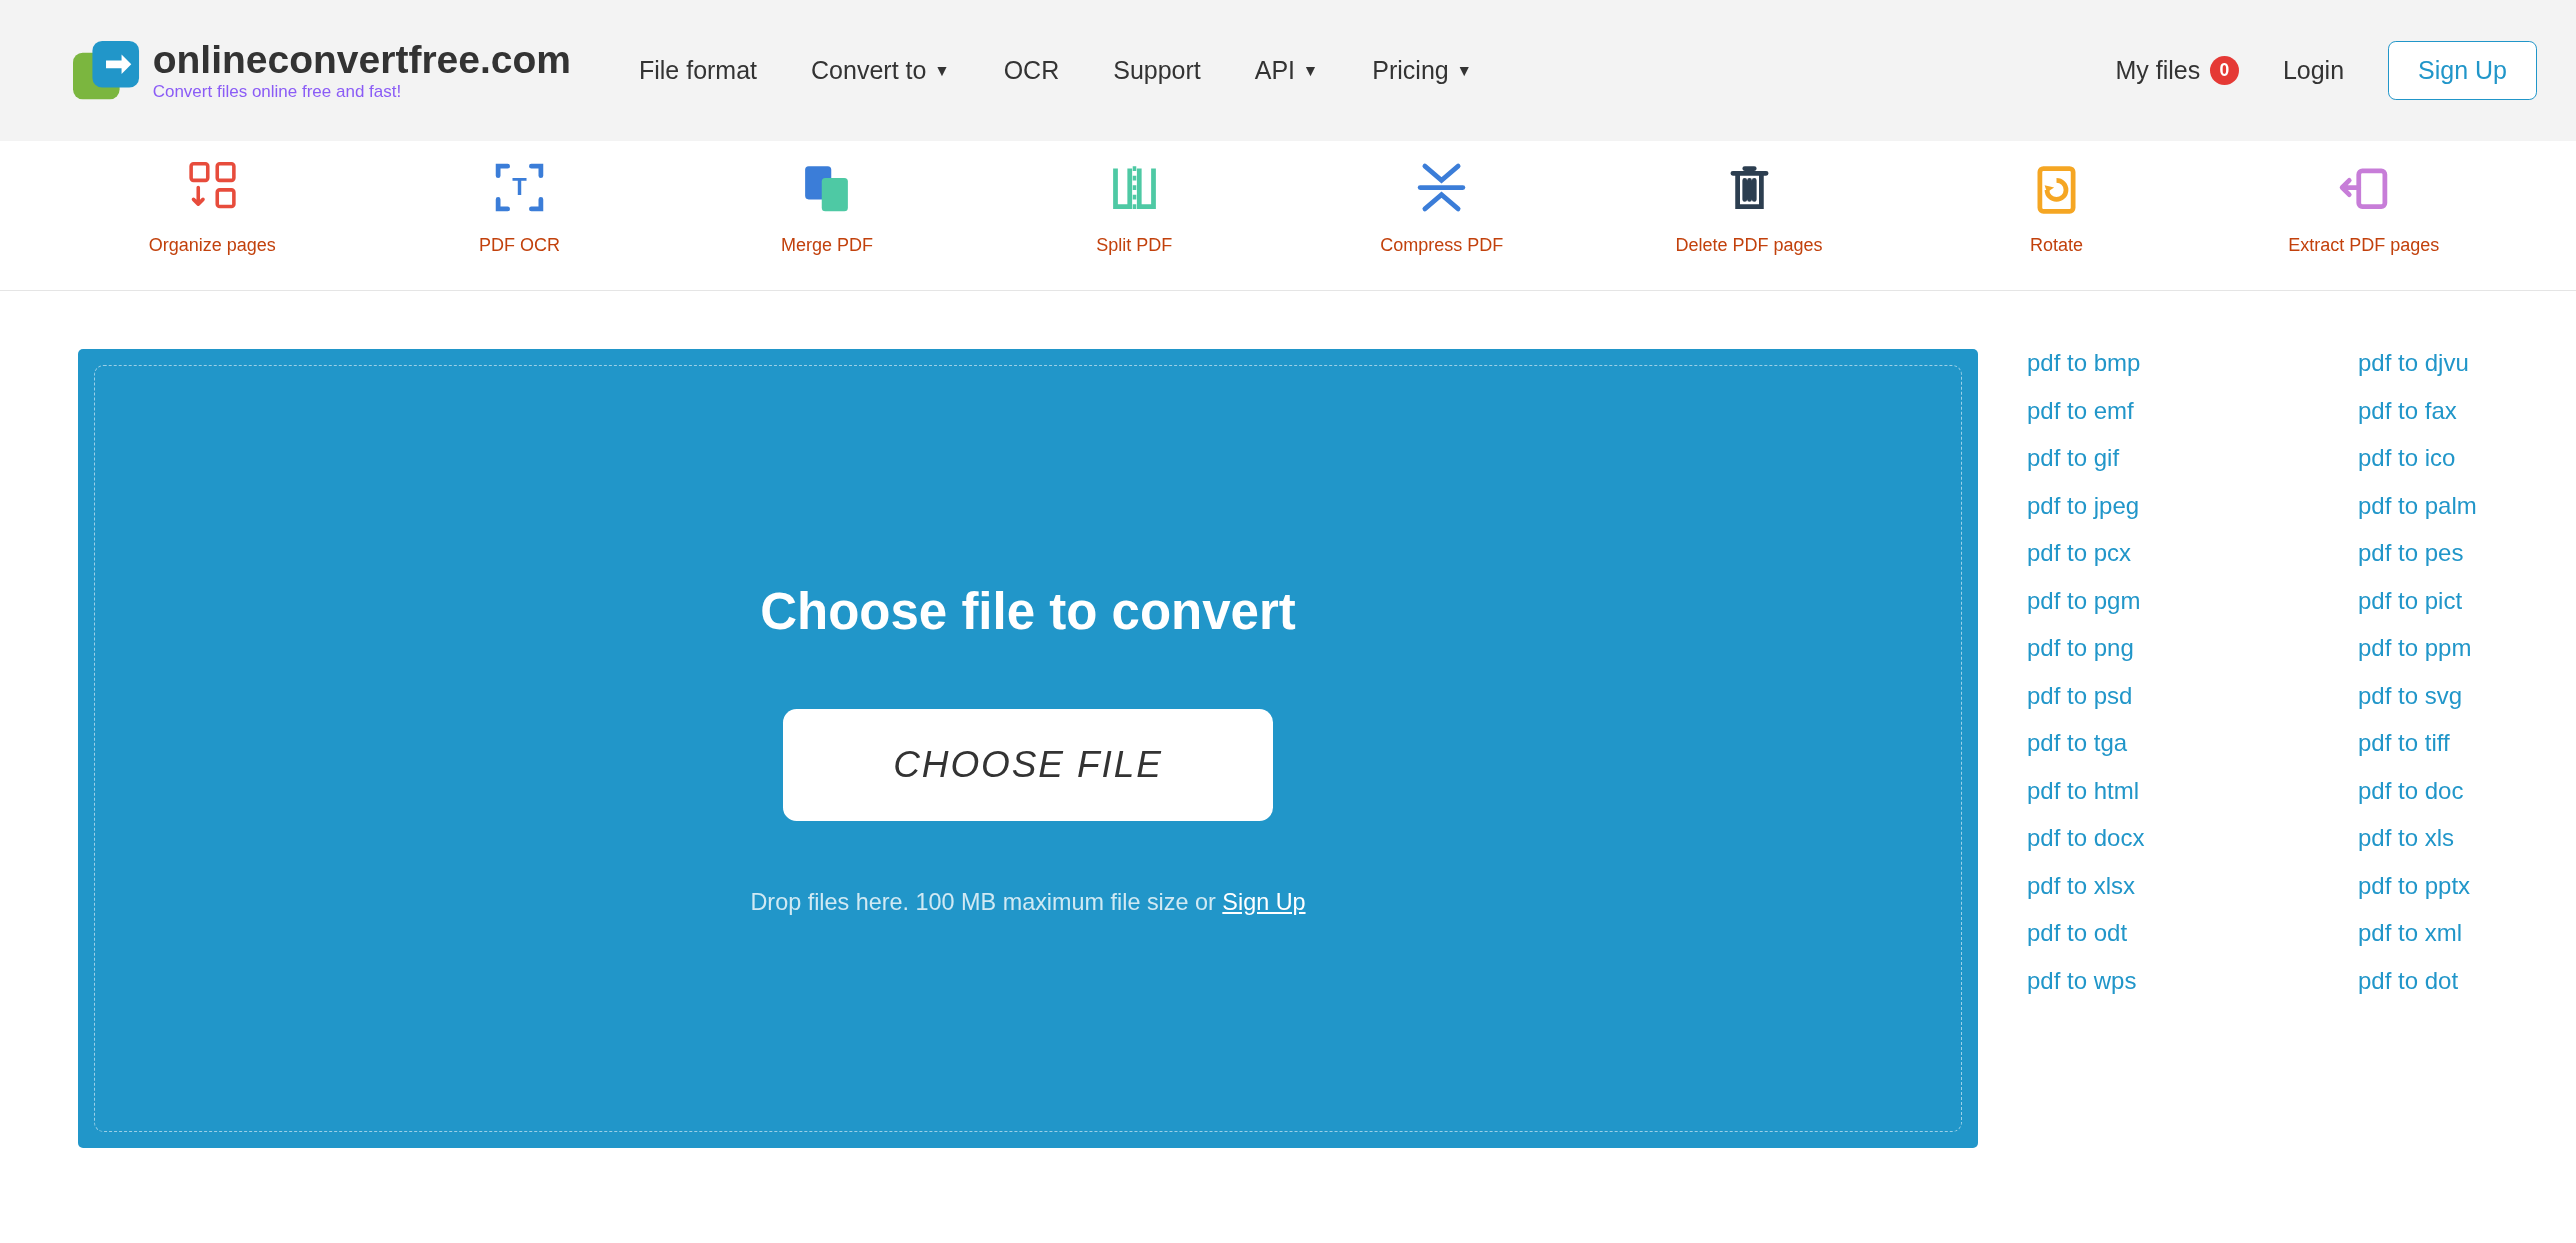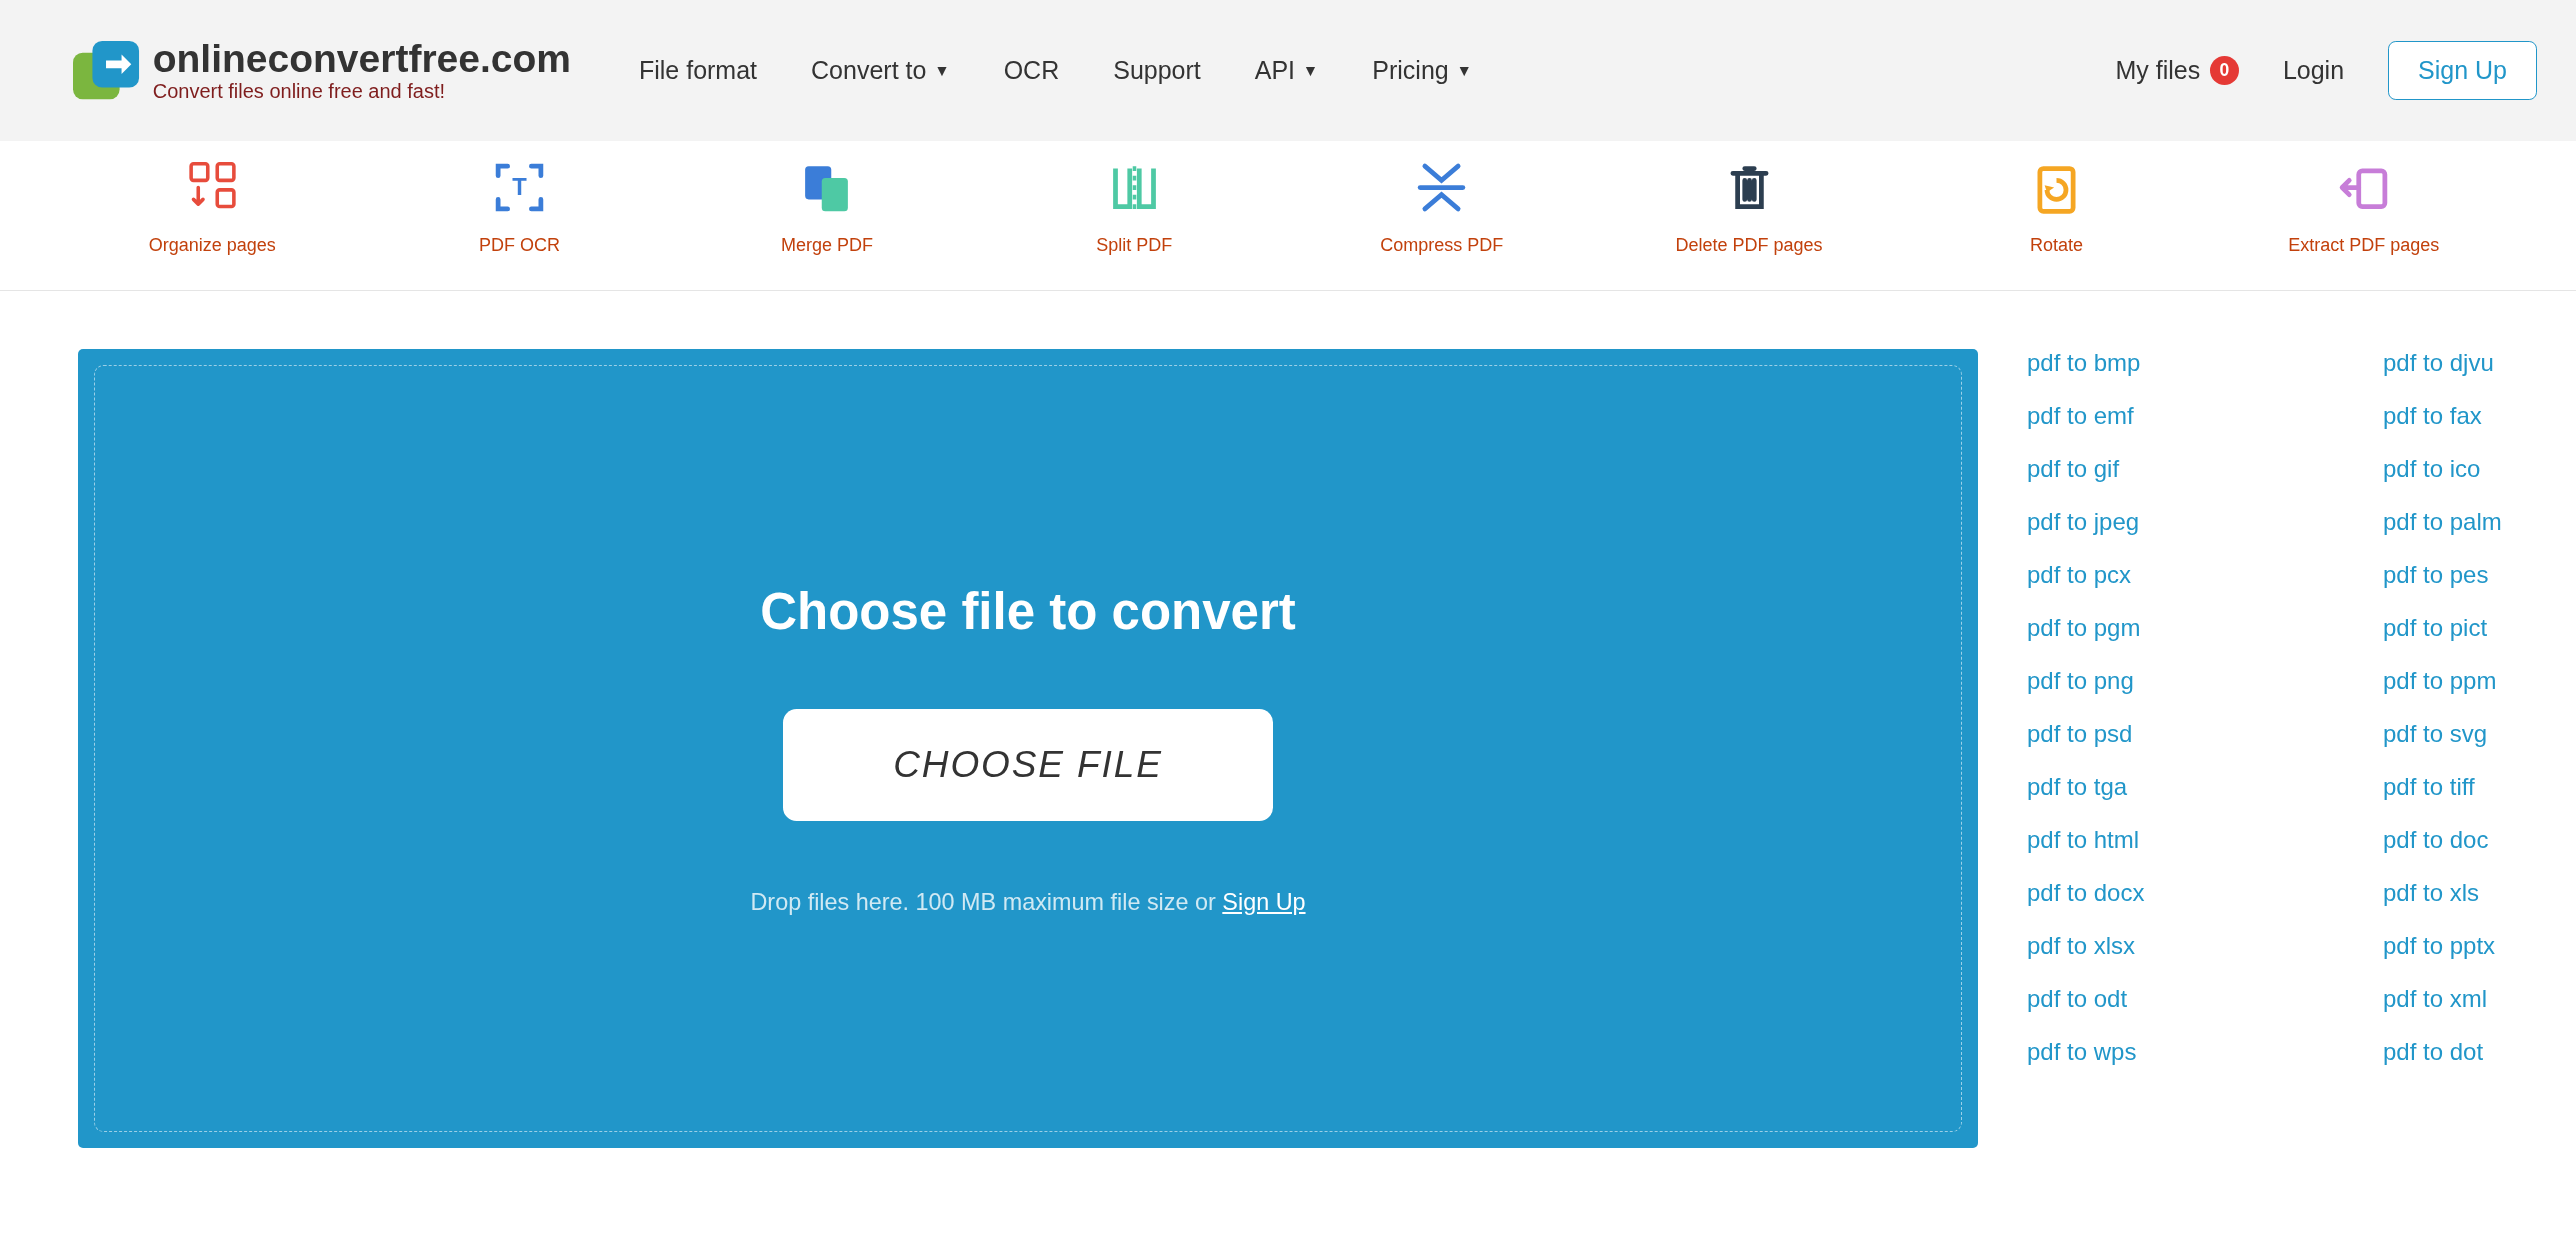--- a/index.html
+++ b/index.html
@@ -4,21 +4,21 @@
 <style>
 * { margin: 0; padding: 0; box-sizing: border-box; }
 body { font-family: "Segoe UI", Arial, sans-serif; background: #fff; color: #333; overflow-x: hidden; }
 
 
 .header { background: #f3f3f3; height: 141px; display: flex; align-items: center; padding: 0 39px 0 73px; width: 100%; }
 .logo-area { display: flex; align-items: center; gap: 11.7px; margin-right: 68px; }
 .logo-icon { width: 68px; height: 58px; position: relative; }
 .logo-text-group { display: flex; flex-direction: column; }
 .logo-title { font-size: 39px; font-weight: 700; color: #333; line-height: 1.1; }
-.logo-sub { font-size: 20px; color: #7f1d1d; margin-top: 0; }
+.logo-sub { font-size: 17px; color: #8b5cf6; margin-top: 0; }
 .nav { display: flex; gap: 54px; align-items: center; flex: 1; }
 .nav-item { font-size: 25px; color: #333; cursor: pointer; display: flex; align-items: center; gap: 7.8px; }
 .nav-right { display: flex; align-items: center; gap: 44px; margin-left: auto; }
 .myfiles { font-size: 25px; color: #333; display: flex; align-items: center; gap: 9.7px; cursor: pointer; }
 .badge { background: #e53935; color: #fff; border-radius: 15.6px; font-size: 17.5px; width: 29px; height: 29px; display: inline-flex; align-items: center; justify-content: center; font-weight: 600; }
 .login { font-size: 25px; color: #333; cursor: pointer; }
 .signup-btn { border: 1.9px solid #2196c9; background: #fff; color: #2196c9; font-size: 25px; padding: 13.6px 29px; border-radius: 7.8px; cursor: pointer; }
 
 
 .tool-strip { background: #fff; border-bottom: 1px solid #e5e5e5; padding: 17.5px 73px 34px 73px; display: flex; justify-content: space-between; gap: 29px; }
@@ -30,21 +30,21 @@
 .main { display: flex; gap: 49px; padding: 58px 0 0 78px; }
 .dropzone { flex: 0 0 1900px; height: 799px; background: #2196c9; border-radius: 5px; position: relative; display: flex; flex-direction: column; align-items: center; justify-content: center; }
 .dropzone::before { content: ""; position: absolute; inset: 15.6px; border: 1.9px dashed rgba(255,255,255,0.55); border-radius: 9.7px; pointer-events: none; }
 .drop-title { color: #fff; font-size: 51px; font-weight: 700; margin-bottom: 68px; }
 .choose-btn { background: #fff; color: #333; font-size: 37px; font-weight: 500; letter-spacing: 1.9px; padding: 35px 110px; border: none; border-radius: 13.6px; cursor: pointer; font-style: italic; }
 .drop-hint { color: #d0e9f3; font-size: 23.4px; margin-top: 68px; }
 .drop-hint a { color: #fff; text-decoration: underline; cursor: pointer; }
 
 .side { flex: 1; padding-top: 0; }
 .side-title { font-size: 53px; font-weight: 800; color: #2196c9; margin-bottom: 49px; }
-.links-grid { display: grid; grid-template-columns: 331px 1fr; column-gap: 0; row-gap: 19.5px; gap: 25px; }
+.links-grid { display: grid; grid-template-columns: 331px 1fr; column-gap: 0; row-gap: 19.5px; }
 .link { font-size: 24px; color: #2196c9; cursor: pointer; }
 
 .chev { font-size: 15.6px; }
 </style>
 </head>
 <body>
 
 <div class="header">
   <div class="logo-area">
     <div class="logo-icon">

